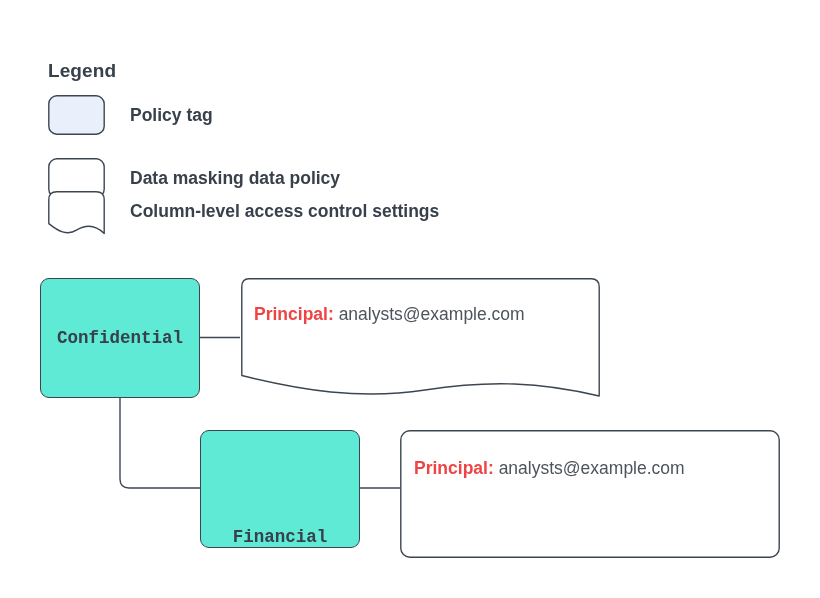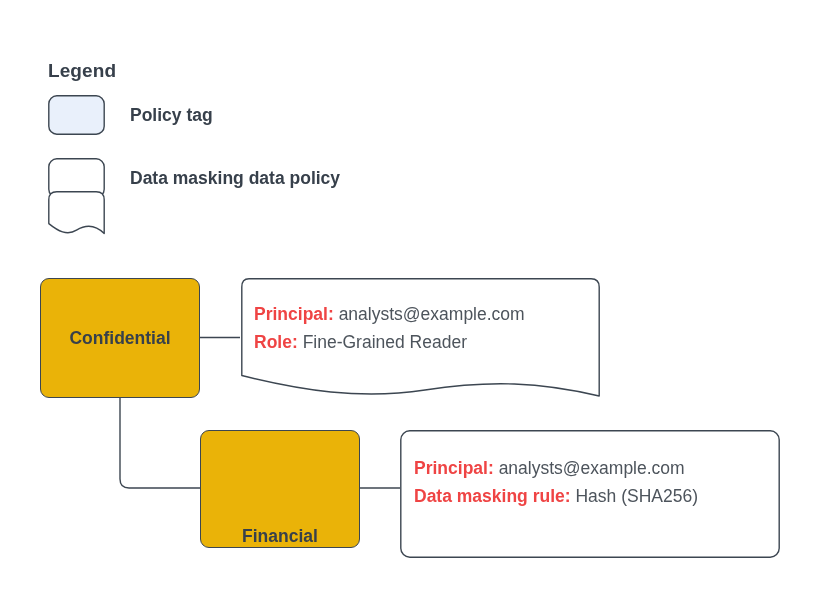--- a/index.html
+++ b/index.html
@@ -57,27 +57,28 @@
     line-height: 40px;
     font-size: 17.5px;
     font-weight: bold;
     color: #37404b;
     white-space: nowrap;
   }
 
   
   .node {
     position: absolute;
-    background: #eab308;
+    background: #5eead4;
     border: 1.4px solid #3c4651;
     border-radius: 9px;
     display: flex;
     align-items: center;
     justify-content: center;
     box-sizing: border-box;
+    font-family: Liberation Mono, monospace;
   }
   .node-label {
     font-size: 17.5px;
     font-weight: bold;
     color: #37404b;
     white-space: nowrap;
   }
 
   .callout {
     position: absolute;
@@ -142,20 +143,21 @@
 
     <div class="legend-row" style="top:191px;">
       <div class="legend-swatch" style="height:44px;">
         <svg width="57" height="44" viewBox="0 0 57 44">
           <path d="M 8.8 0.8 L 48.2 0.8 Q 56.2 0.8 56.2 8.8 L 56.2 42.6
                    C 47 33.4 38 33.4 28.5 39.2
                    C 19 45 10 40 0.8 32.6
                    L 0.8 8.8 Q 0.8 0.8 8.8 0.8 Z" fill="#ffffff" stroke="#3c4651" stroke-width="1.4" stroke-linejoin="round"></path>
         </svg>
       </div>
+      <div class="legend-label">Column-level access control settings</div>
     </div>
   </div>
 
   <svg class="edge">
 
     <path d="M 200 337.5 L 240 337.5" fill="none" stroke="#3c4651" stroke-width="1.4"></path>
 
     <path d="M 120 398 L 120 479 Q 120 488 129 488 L 200 488" fill="none" stroke="#3c4651" stroke-width="1.4"></path>
 
     <path d="M 360 488 L 400 488" fill="none" stroke="#3c4651" stroke-width="1.4"></path>
@@ -174,36 +176,28 @@
       <path d="M 9 0.8 L 351 0.8 Q 359.2 0.8 359.2 9 L 359.2 118
                C 300 104 250 102 185 112
                C 120 122 60 112 1.8 97.5
                L 1.8 9 Q 1.8 0.8 9 0.8 Z" fill="#ffffff" stroke="#3c4651" stroke-width="1.4" stroke-linejoin="round"></path>
     </svg>
     <div class="callout-text">
       <div class="callout-line">
         <b>Principal:</b>
         <span>analysts@example.com</span>
       </div>
-      <div class="callout-line">
-        <b>Role:</b>
-        <span>Fine-Grained Reader</span>
-      </div>
     </div>
   </div>
 
   <div class="callout" style="left:400px; top:430px; width:380px; height:128px;">
     <svg class="shape" viewBox="0 0 380 128" preserveAspectRatio="none">
       <rect x="0.8" y="0.8" width="378.4" height="126.4" rx="9" ry="9" fill="#ffffff" stroke="#3c4651" stroke-width="1.4"></rect>
     </svg>
     <div class="callout-text" style="top:24px;">
       <div class="callout-line">
         <b>Principal:</b>
         <span>analysts@example.com</span>
       </div>
-      <div class="callout-line">
-        <b>Data masking rule:</b>
-        <span>Hash (SHA256)</span>
-      </div>
     </div>
   </div>
 
 </div>
 
 </body></html>

